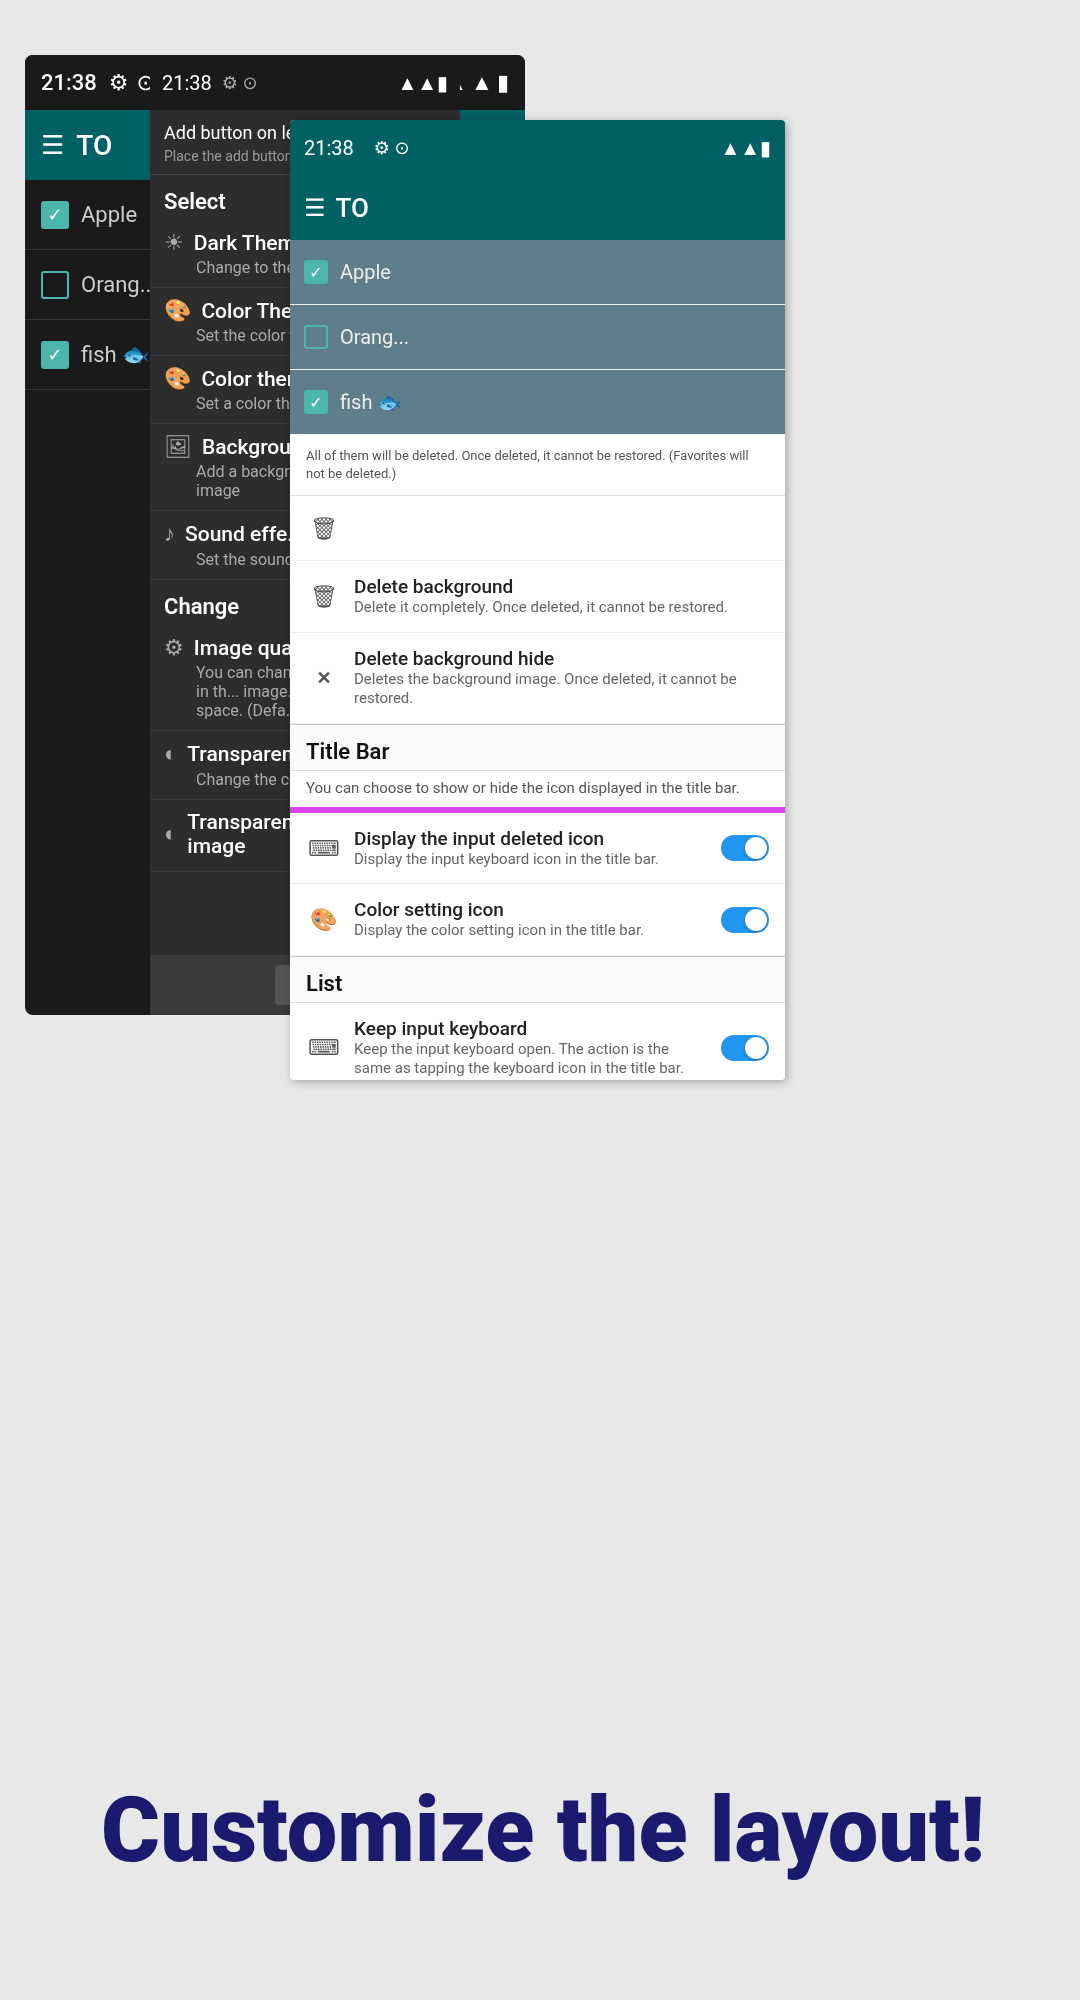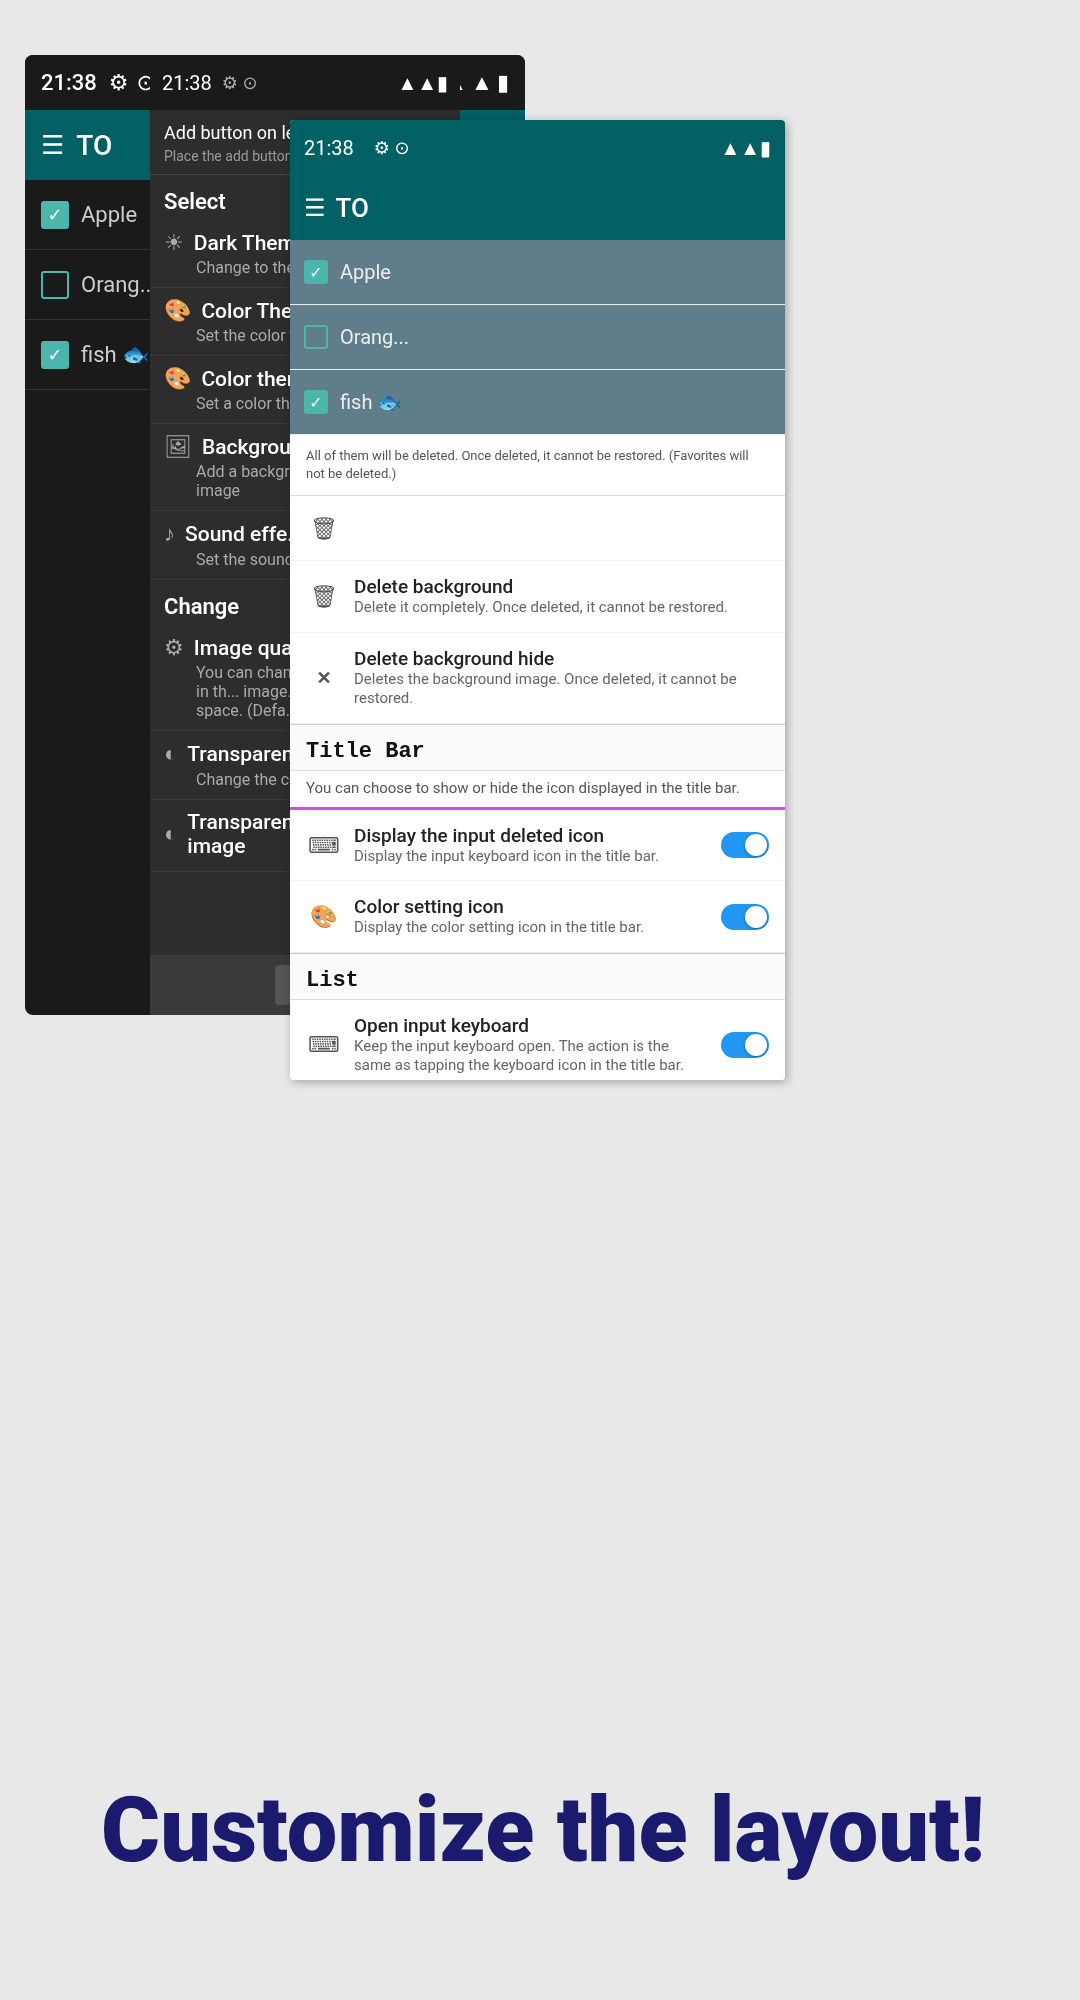--- a/index.html
+++ b/index.html
@@ -245,21 +245,20 @@
       box-shadow: 0 1px 3px rgba(0,0,0,0.3);
     }
 
     .settings-panel .sp-group-title {
       padding: 14px 16px 6px;
       font-size: 22px;
       font-weight: 600;
       color: #111;
       border-bottom: 1px solid #ddd;
       background: #fafafa;
-      font-family: Liberation Mono, monospace;
     }
 
     
     .bottom-text {
       position: absolute;
       bottom: 120px;
       left: 6px; right: 0;
       text-align: center;
       padding: 0 40px;
     }
@@ -446,21 +445,21 @@
       <div class="sp-row-icon" style="font-size:18px;font-weight:bold;">✕</div>
       <div class="sp-row-content">
         <div class="sp-row-title">Delete background hide</div>
         <div class="sp-row-desc">Deletes the background image. Once deleted, it cannot be restored.</div>
       </div>
     </div>
 
     <div style="height:1px;background:#ccc;"></div>
 
     <div class="sp-group-title">Title Bar</div>
-    <div style="padding:8px 16px 10px;border-bottom:3px solid #d946ef;font-size:15px;color:#555;">You can choose to show or hide the icon displayed in the title bar.</div>
+    <div style="padding:8px 16px 10px;border-bottom:6px solid #d946ef;font-size:15px;color:#555;">You can choose to show or hide the icon displayed in the title bar.</div>
 
     <div class="sp-row">
       <div class="sp-row-icon">⌨</div>
       <div class="sp-row-content">
         <div class="sp-row-title">Display the input deleted icon</div>
         <div class="sp-row-desc">Display the input keyboard icon in the title bar.</div>
       </div>
       <div class="sp-toggle on">
         <div class="sp-knob"></div>
       </div>
@@ -477,21 +476,21 @@
       </div>
     </div>
 
     <div style="height:1px;background:#ccc;"></div>
 
     <div class="sp-group-title">List</div>
 
     <div class="sp-row">
       <div class="sp-row-icon">⌨</div>
       <div class="sp-row-content">
-        <div class="sp-row-title">Open input keyboard</div>
+        <div class="sp-row-title">Keep input keyboard</div>
         <div class="sp-row-desc">Keep the input keyboard open. The action is the same as tapping the keyboard icon in the title bar.</div>
       </div>
       <div class="sp-toggle on">
         <div class="sp-knob"></div>
       </div>
     </div>
 
   </div>
 </div>
 

